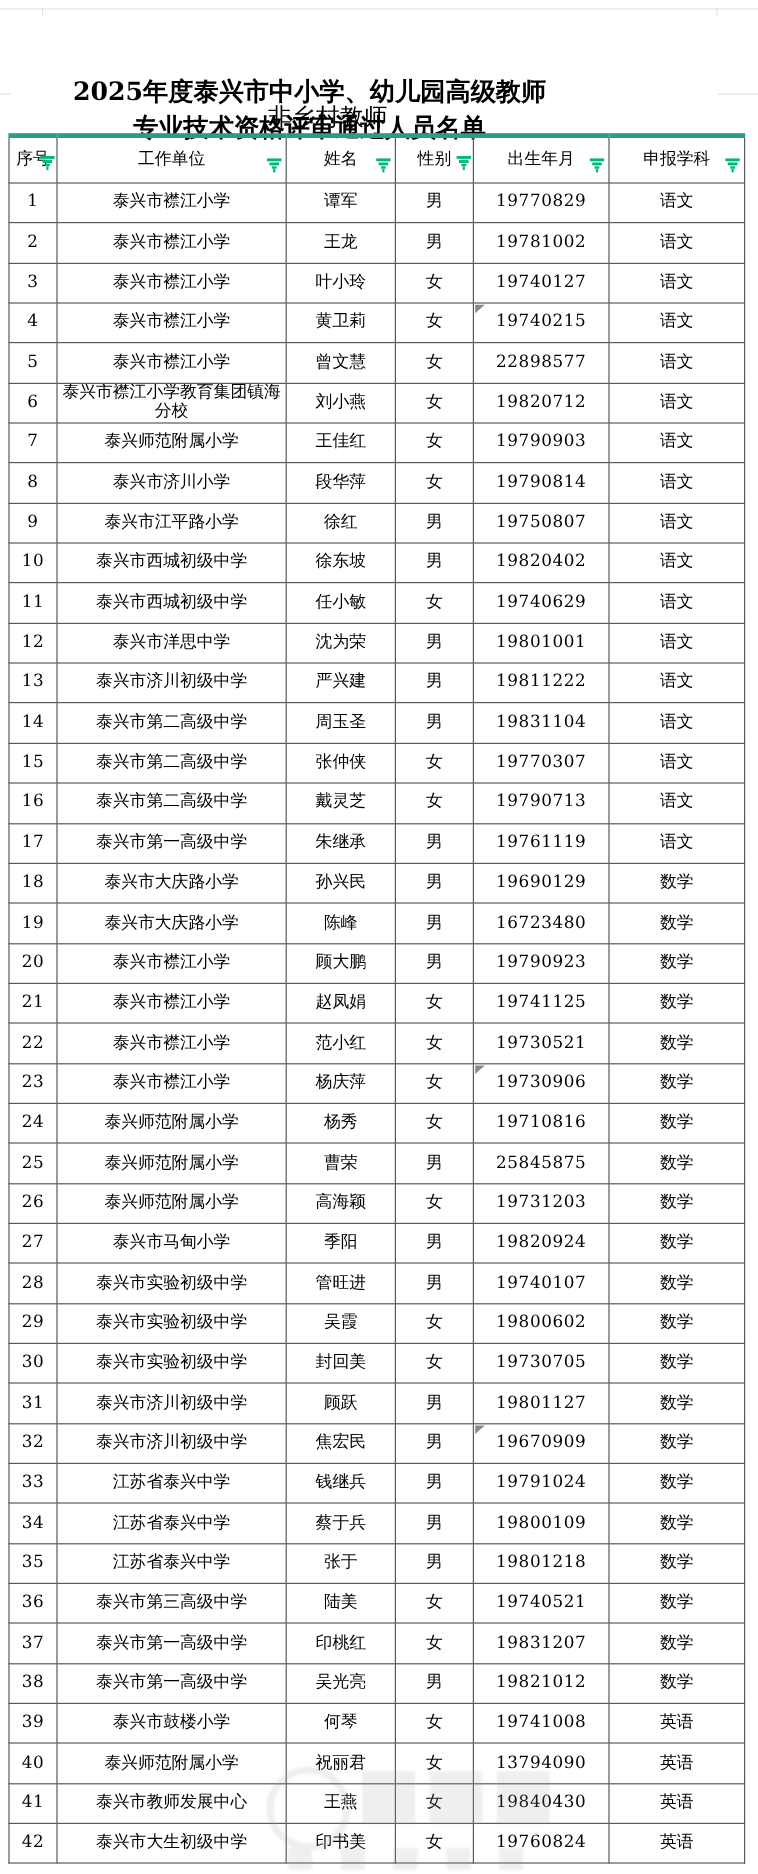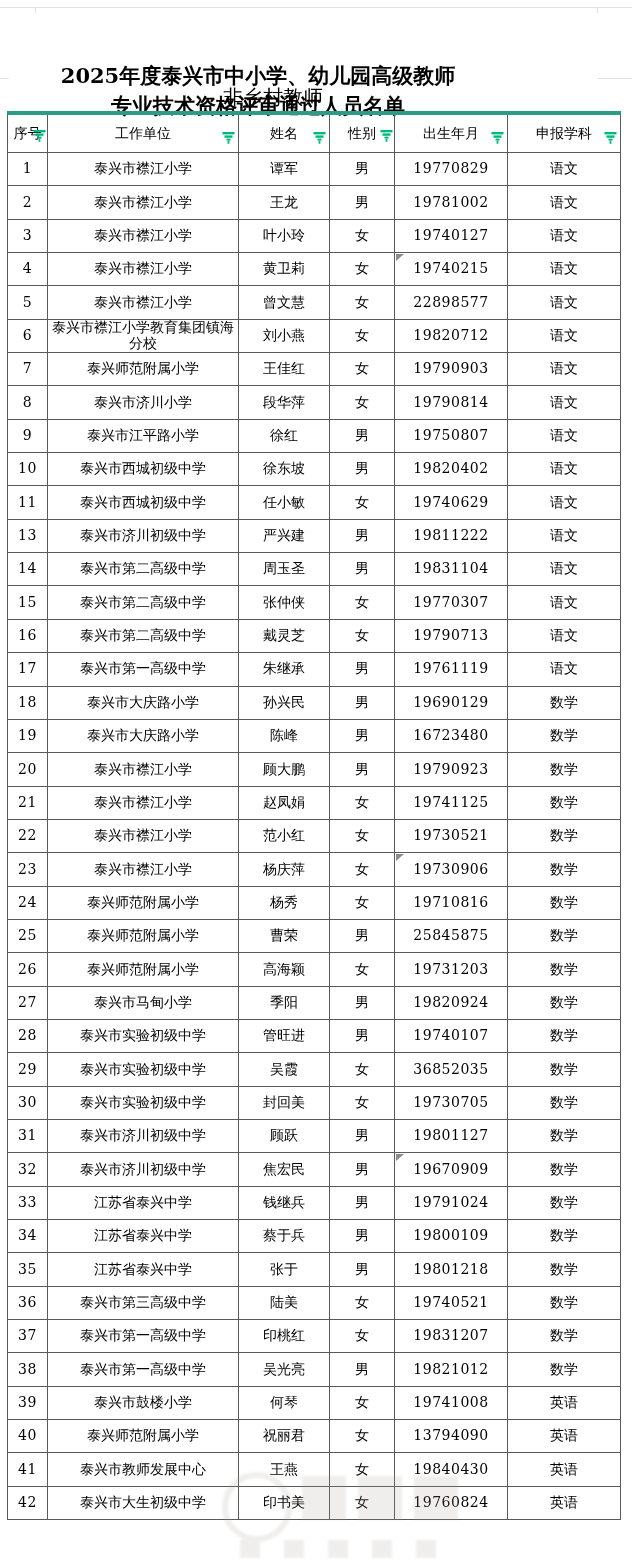--- a/index.html
+++ b/index.html
@@ -217,20 +217,28 @@
         </tr>
         <tr>
           <td><span class="num">11</span></td>
           <td><span>泰兴市西城初级中学</span></td>
           <td><span>任小敏</span></td>
           <td><span>女</span></td>
           <td><span class="num">19740629</span></td>
           <td><span>语文</span></td>
         </tr>
         <tr>
+          <td><span class="num">12</span></td>
+          <td><span>泰兴市洋思中学</span></td>
+          <td><span>沈为荣</span></td>
+          <td><span>男</span></td>
+          <td><span class="num">19801001</span></td>
+          <td><span>语文</span></td>
+        </tr>
+        <tr>
           <td><span class="num">13</span></td>
           <td><span>泰兴市济川初级中学</span></td>
           <td><span>严兴建</span></td>
           <td><span>男</span></td>
           <td><span class="num">19811222</span></td>
           <td><span>语文</span></td>
         </tr>
         <tr>
           <td><span class="num">14</span></td>
           <td><span>泰兴市第二高级中学</span></td>
@@ -349,21 +357,21 @@
           <td><span>管旺进</span></td>
           <td><span>男</span></td>
           <td><span class="num">19740107</span></td>
           <td><span>数学</span></td>
         </tr>
         <tr>
           <td><span class="num">29</span></td>
           <td><span>泰兴市实验初级中学</span></td>
           <td><span>吴霞</span></td>
           <td><span>女</span></td>
-          <td><span class="num">36852035</span></td>
+          <td><span class="num">19800602</span></td>
           <td><span>数学</span></td>
         </tr>
         <tr>
           <td><span class="num">30</span></td>
           <td><span>泰兴市实验初级中学</span></td>
           <td><span>封回美</span></td>
           <td><span>女</span></td>
           <td><span class="num">19730705</span></td>
           <td><span>数学</span></td>
         </tr>

